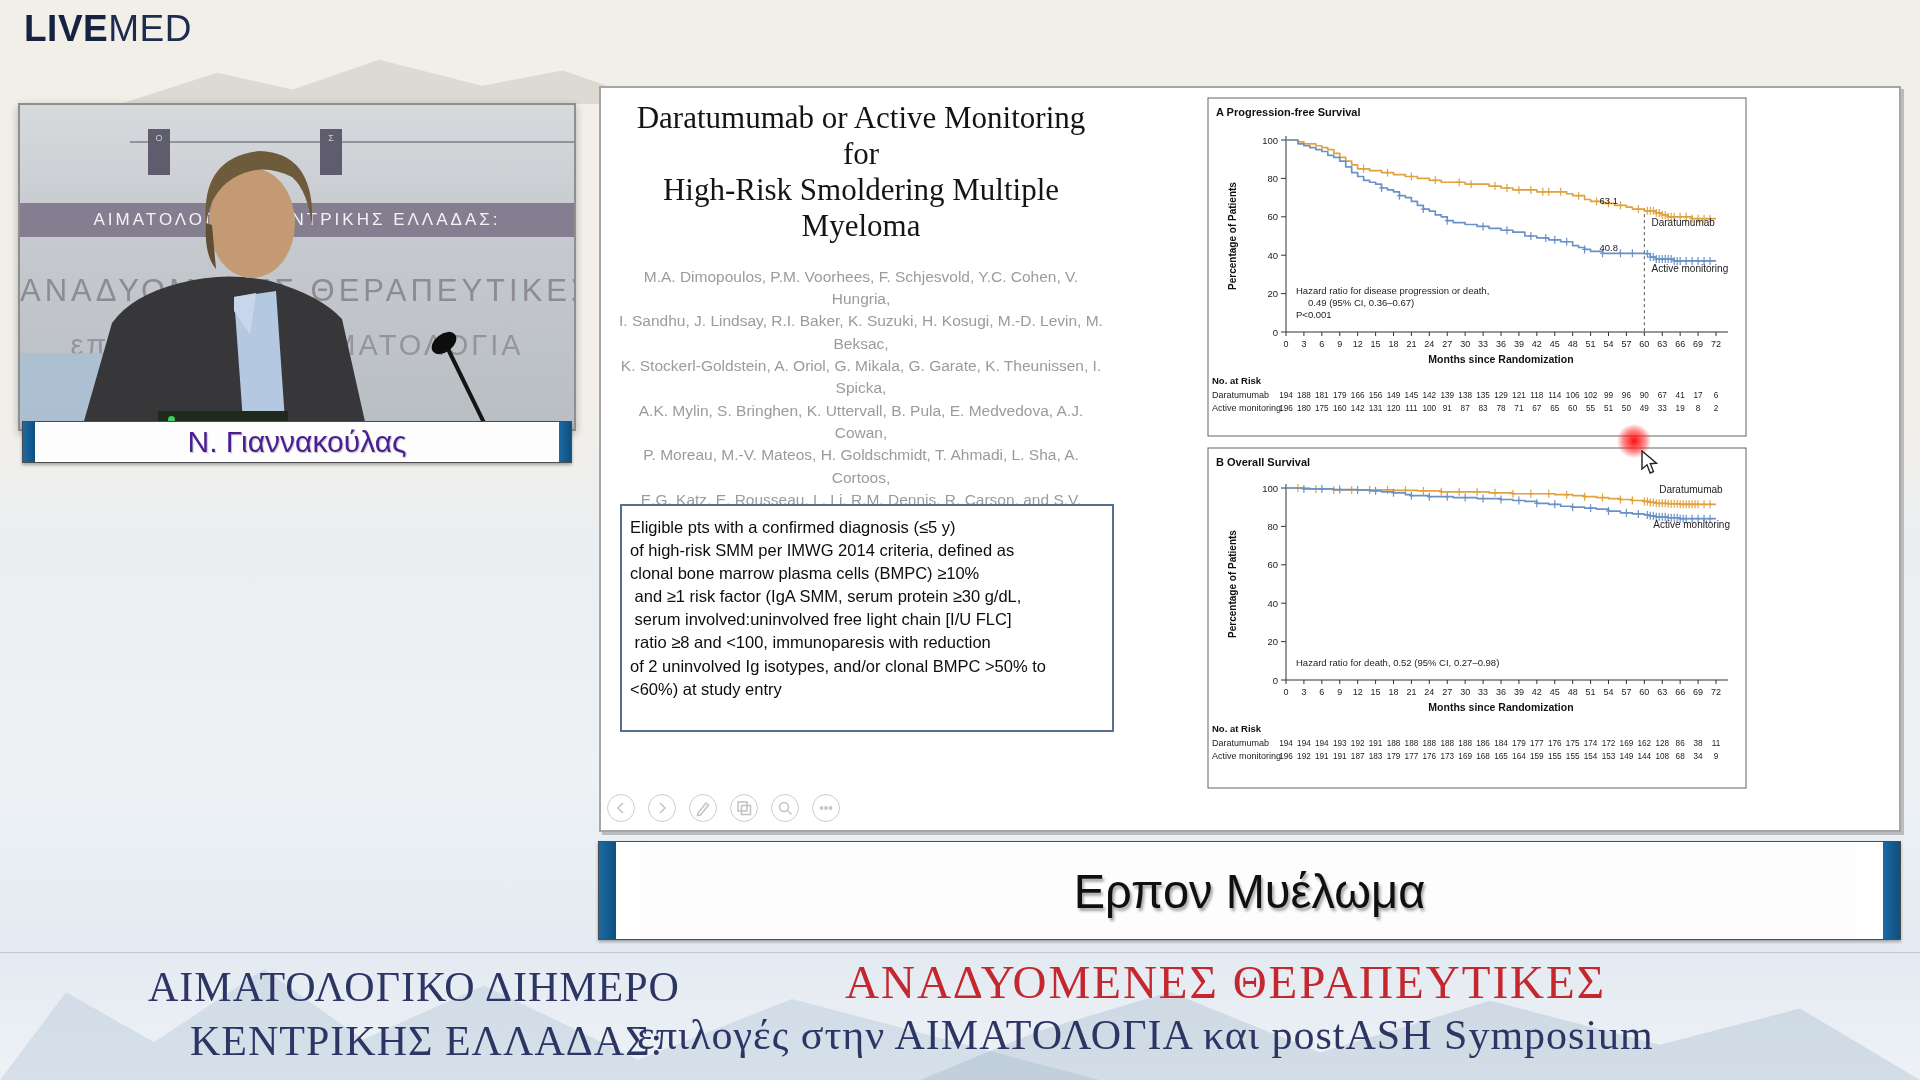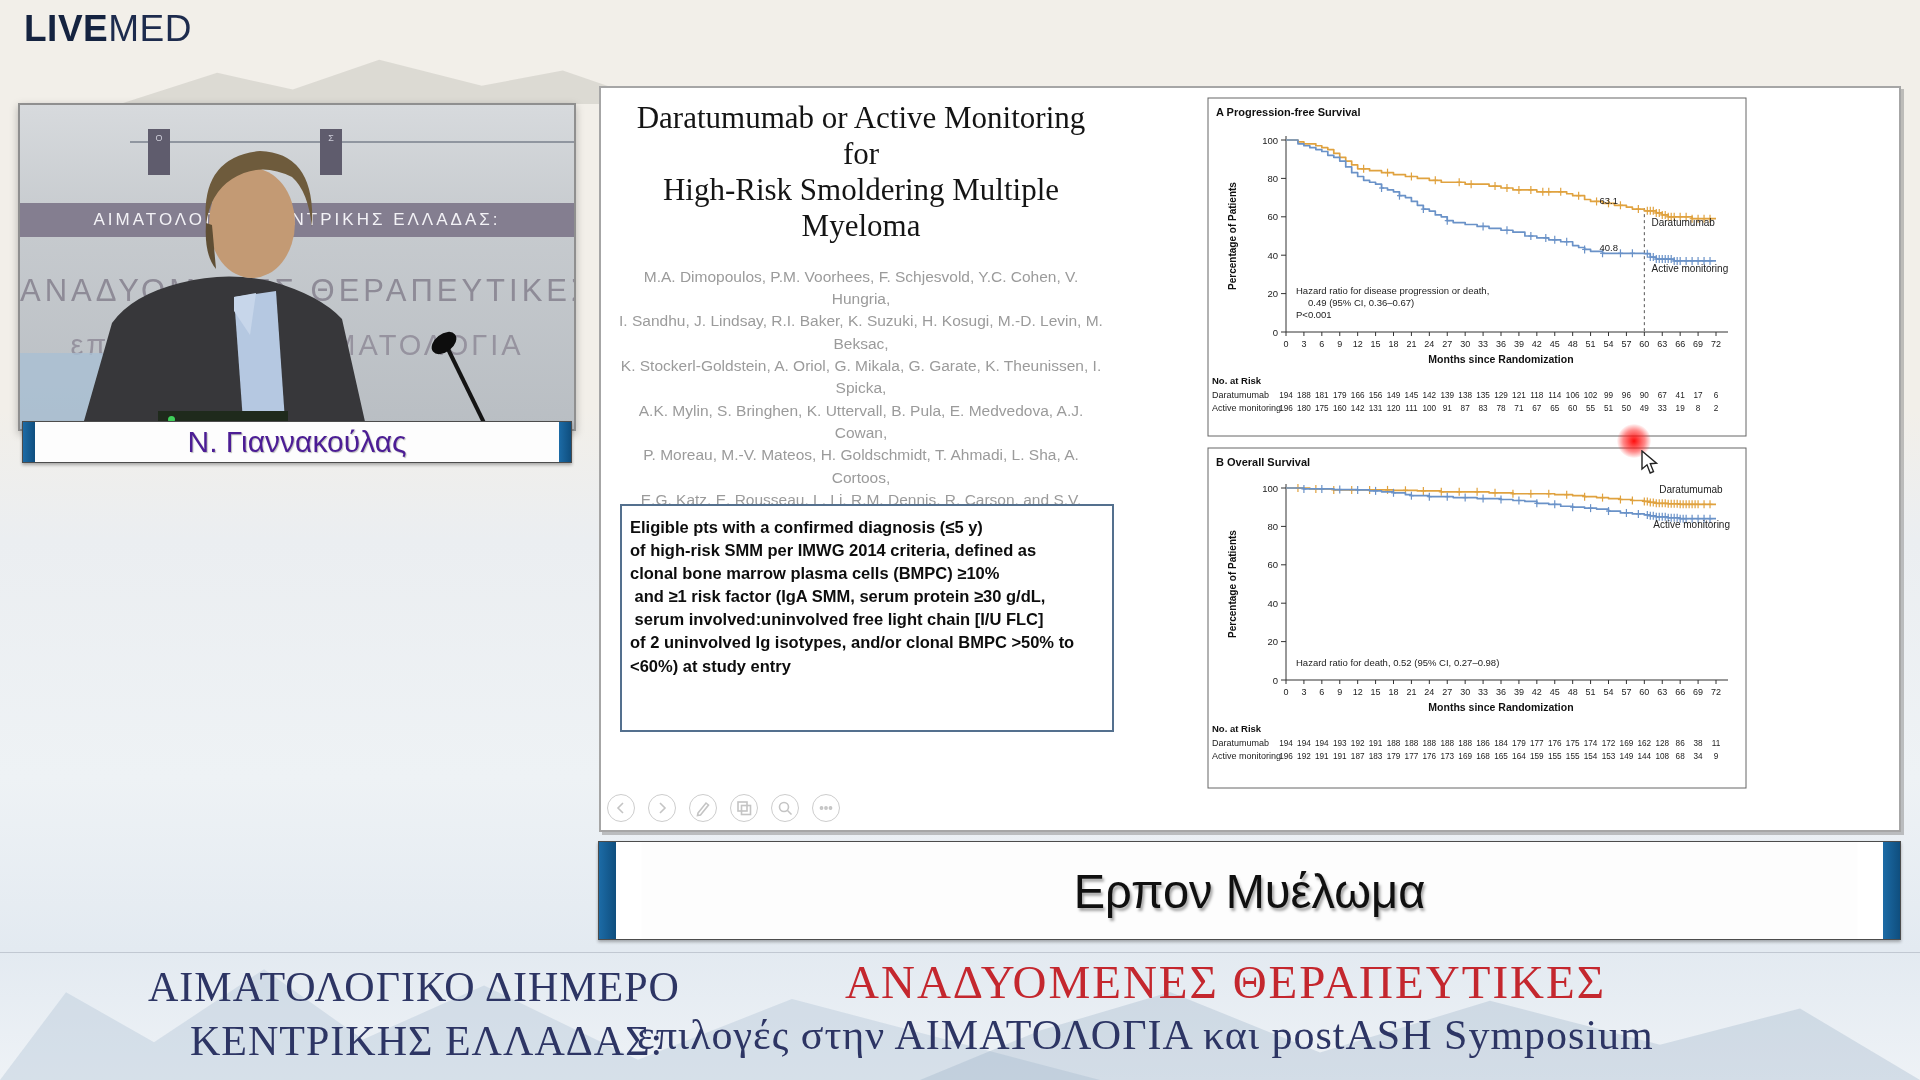--- a/index.html
+++ b/index.html
@@ -50,21 +50,21 @@
   .title-bar .bar{width:17px;}
   .title-bar .mid{font-size:49px;color:#101010;transform:scaleX(.96);
                   text-shadow:2px 3px 3px rgba(0,0,0,.35);}
   
   .slide{left:599px;top:86px;width:1298px;height:742px;background:#fff;border:2px solid #a6a6a6;
          box-shadow:3px 3px 0 rgba(145,145,145,.55);}
   .paper-col{position:absolute;left:15px;top:12px;width:490px;text-align:center;}
   .paper-title{font-family:"Liberation Serif",serif;font-size:31px;color:#141414;line-height:1.16;}
   .paper-authors{margin-top:22px;color:#9b9b9b;font-size:15.5px;line-height:1.44;}
   .elig-box{position:absolute;left:19px;top:416px;width:494px;height:228px;border:2px solid #54708e;
-            background:#fff;padding:10px 8px;box-sizing:border-box;font-weight:bold;}
+            background:#fff;padding:10px 8px;box-sizing:border-box;}
   .elig-box div{font-size:16.5px;color:#0d0d0d;line-height:1.4;white-space:pre;text-align:left;}
   .km-wrap{position:absolute;left:605px;top:8px;width:552px;height:694px;}
   svg text{font-family:"Liberation Sans",sans-serif;}
   
   .toolbar{position:absolute;left:6px;bottom:8px;display:flex;gap:13px;}
   .tbtn{width:28px;height:28px;border-radius:50%;border:1.5px solid #cdcdcd;background:#fff;
         display:flex;align-items:center;justify-content:center;padding:0;cursor:pointer;}
   .tbtn svg{stroke:#c4c4c4;fill:none;stroke-width:1.6;}
   
   .laser{left:1617px;top:424px;width:34px;height:34px;border-radius:50%;z-index:60;
@@ -136,20 +136,21 @@
         <div>E.G. Katz, E. Rousseau, L. Li, R.M. Dennis, R. Carson, and S.V. Rajkumar,</div>
         <div>for the AQUILA Investigators*</div>
       </div>
   </div>
   <div class="elig-box">
       <div>Eligible pts with a confirmed diagnosis (≤5 y)</div>
       <div>of high-risk SMM per IMWG 2014 criteria, defined as</div>
       <div>clonal bone marrow plasma cells (BMPC) ≥10%</div>
       <div> and ≥1 risk factor (IgA SMM, serum protein ≥30 g/dL,</div>
       <div> serum involved:uninvolved free light chain [I/U FLC]</div>
+      <div> ratio ≥8 and &lt;100, immunoparesis with reduction</div>
       <div>of 2 uninvolved Ig isotypes, and/or clonal BMPC &gt;50% to</div>
       <div>&lt;60%) at study entry</div>
     </div>
   <div class="km-wrap">
     <svg id="km-svg" viewBox="0 0 552 694" width="552" height="694">
         <rect x="2" y="2" width="538" height="338" fill="none" stroke="#666" stroke-width="1"></rect>
         <text x="10" y="20" font-size="11" font-weight="bold" fill="#111">A  Progression-free Survival</text>
         <text x="30" y="140" font-size="10" font-weight="bold" fill="#111" text-anchor="middle" transform="rotate(-90 30 140)">Percentage of Patients</text>
         <line x1="80" y1="40" x2="80" y2="236" stroke="#333" stroke-width="1"></line>
         <line x1="75" y1="236" x2="80" y2="236" stroke="#333" stroke-width="1"></line>

